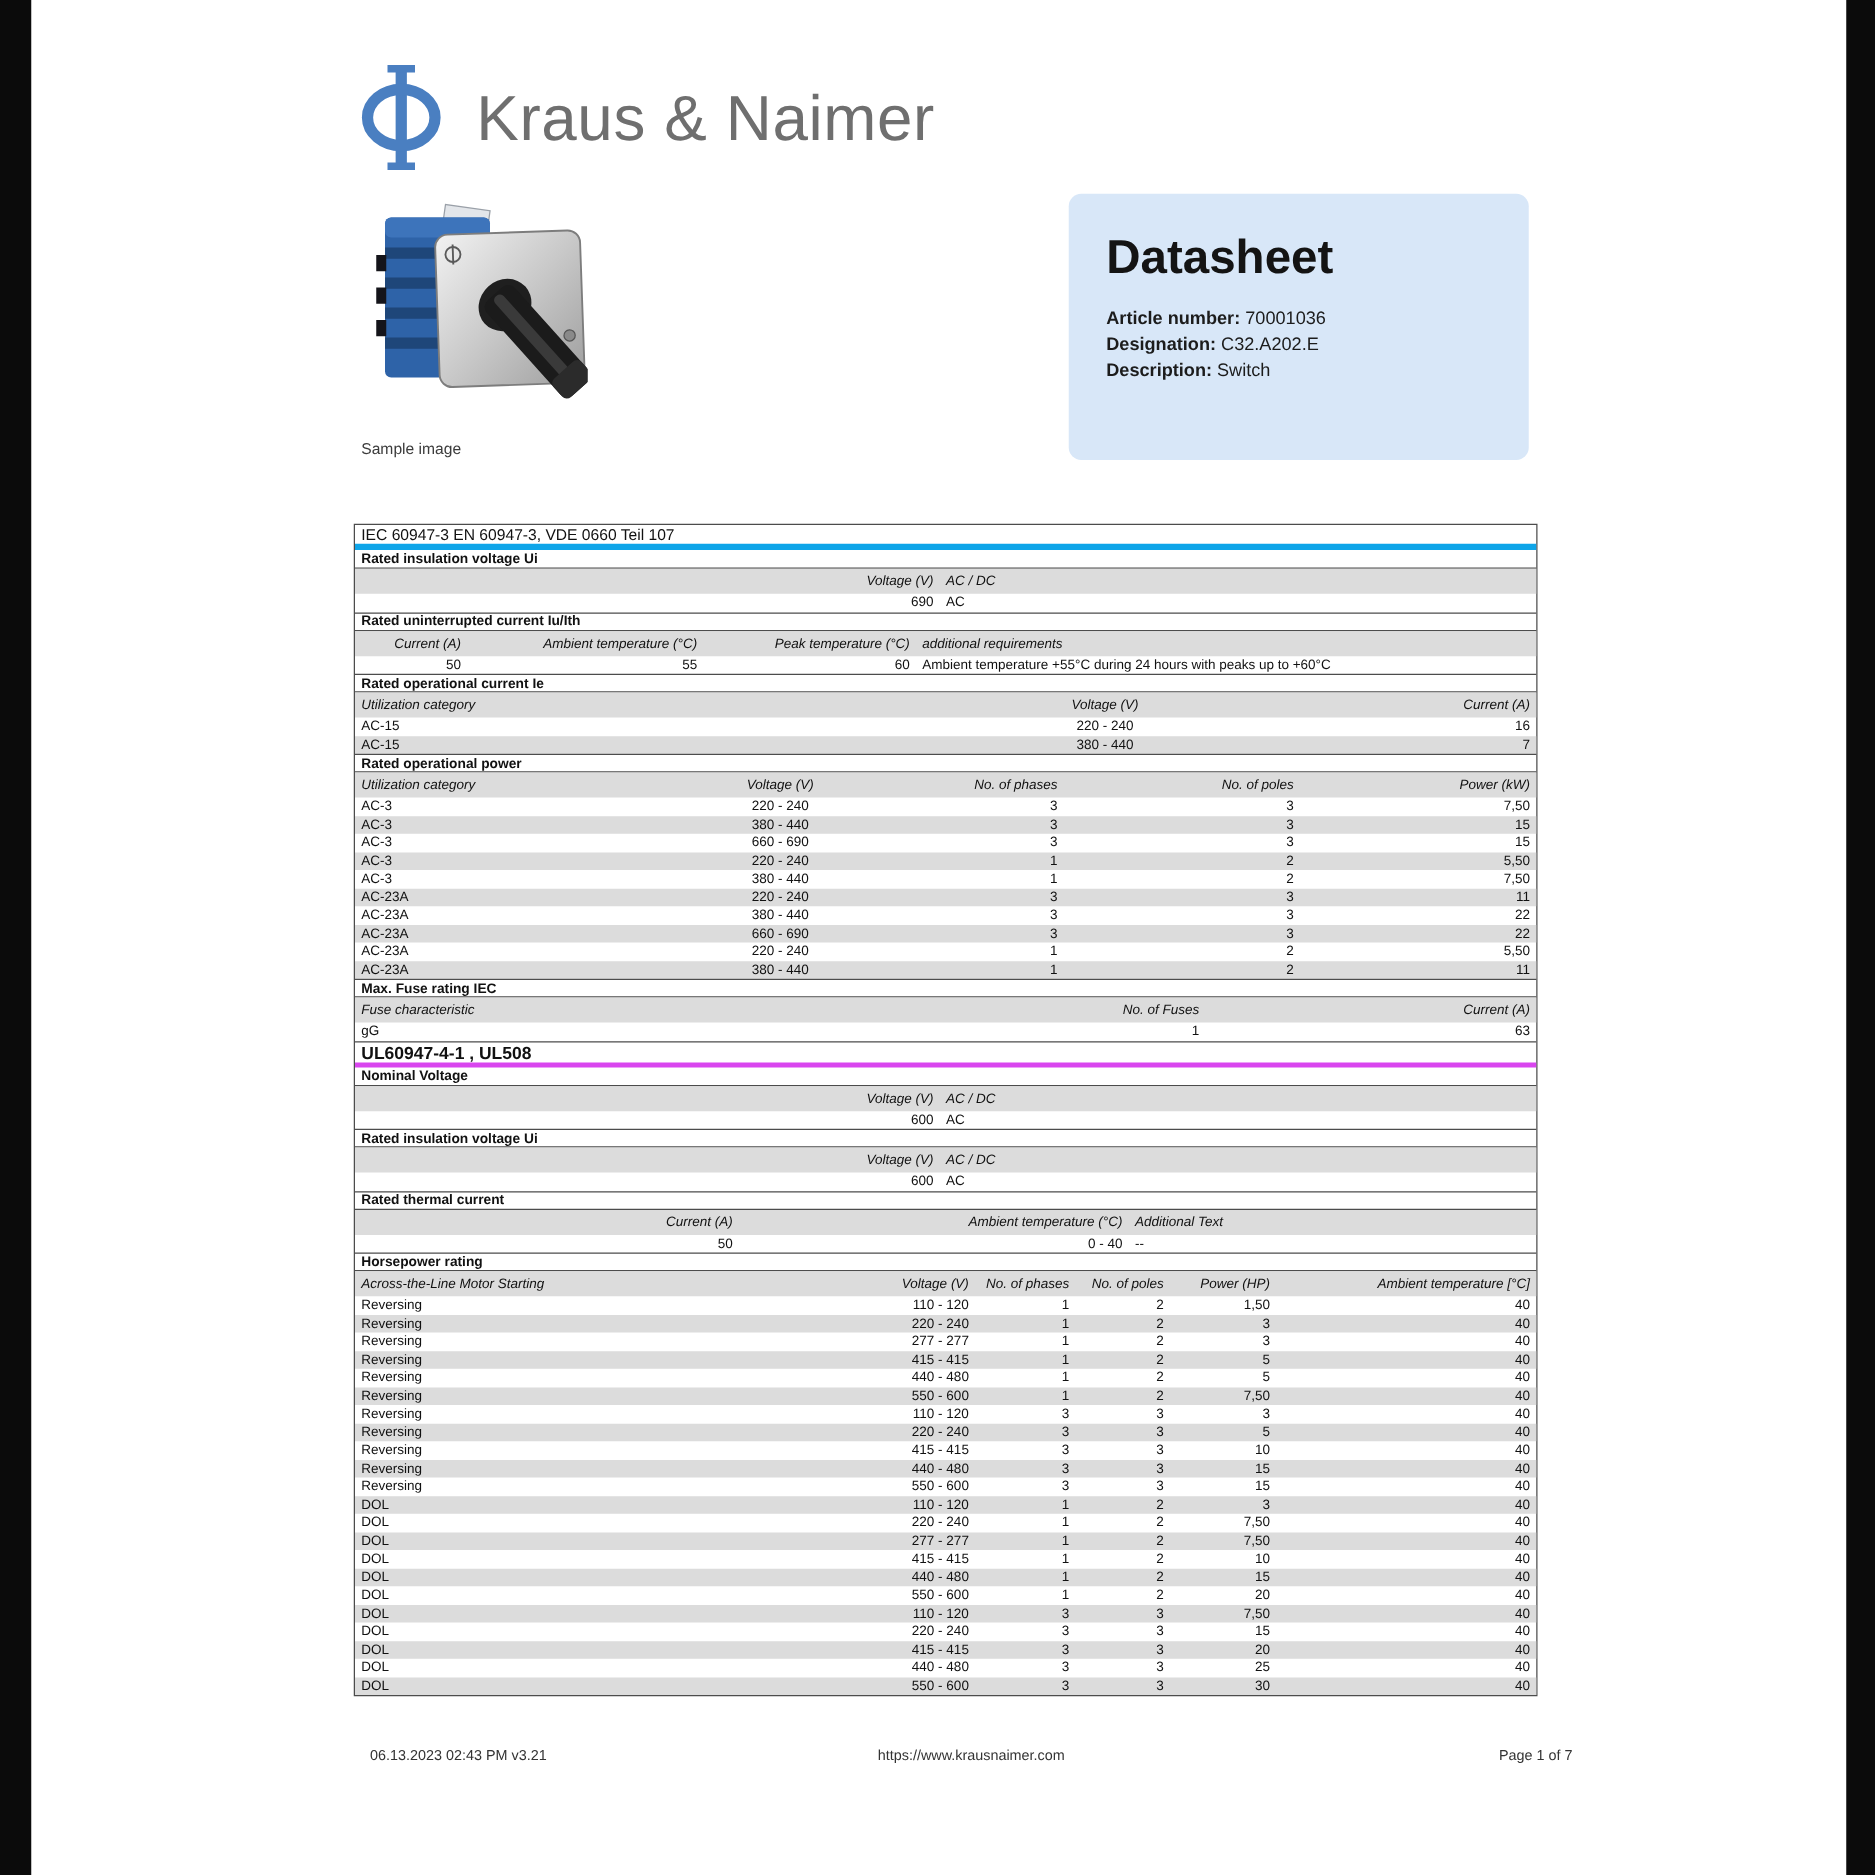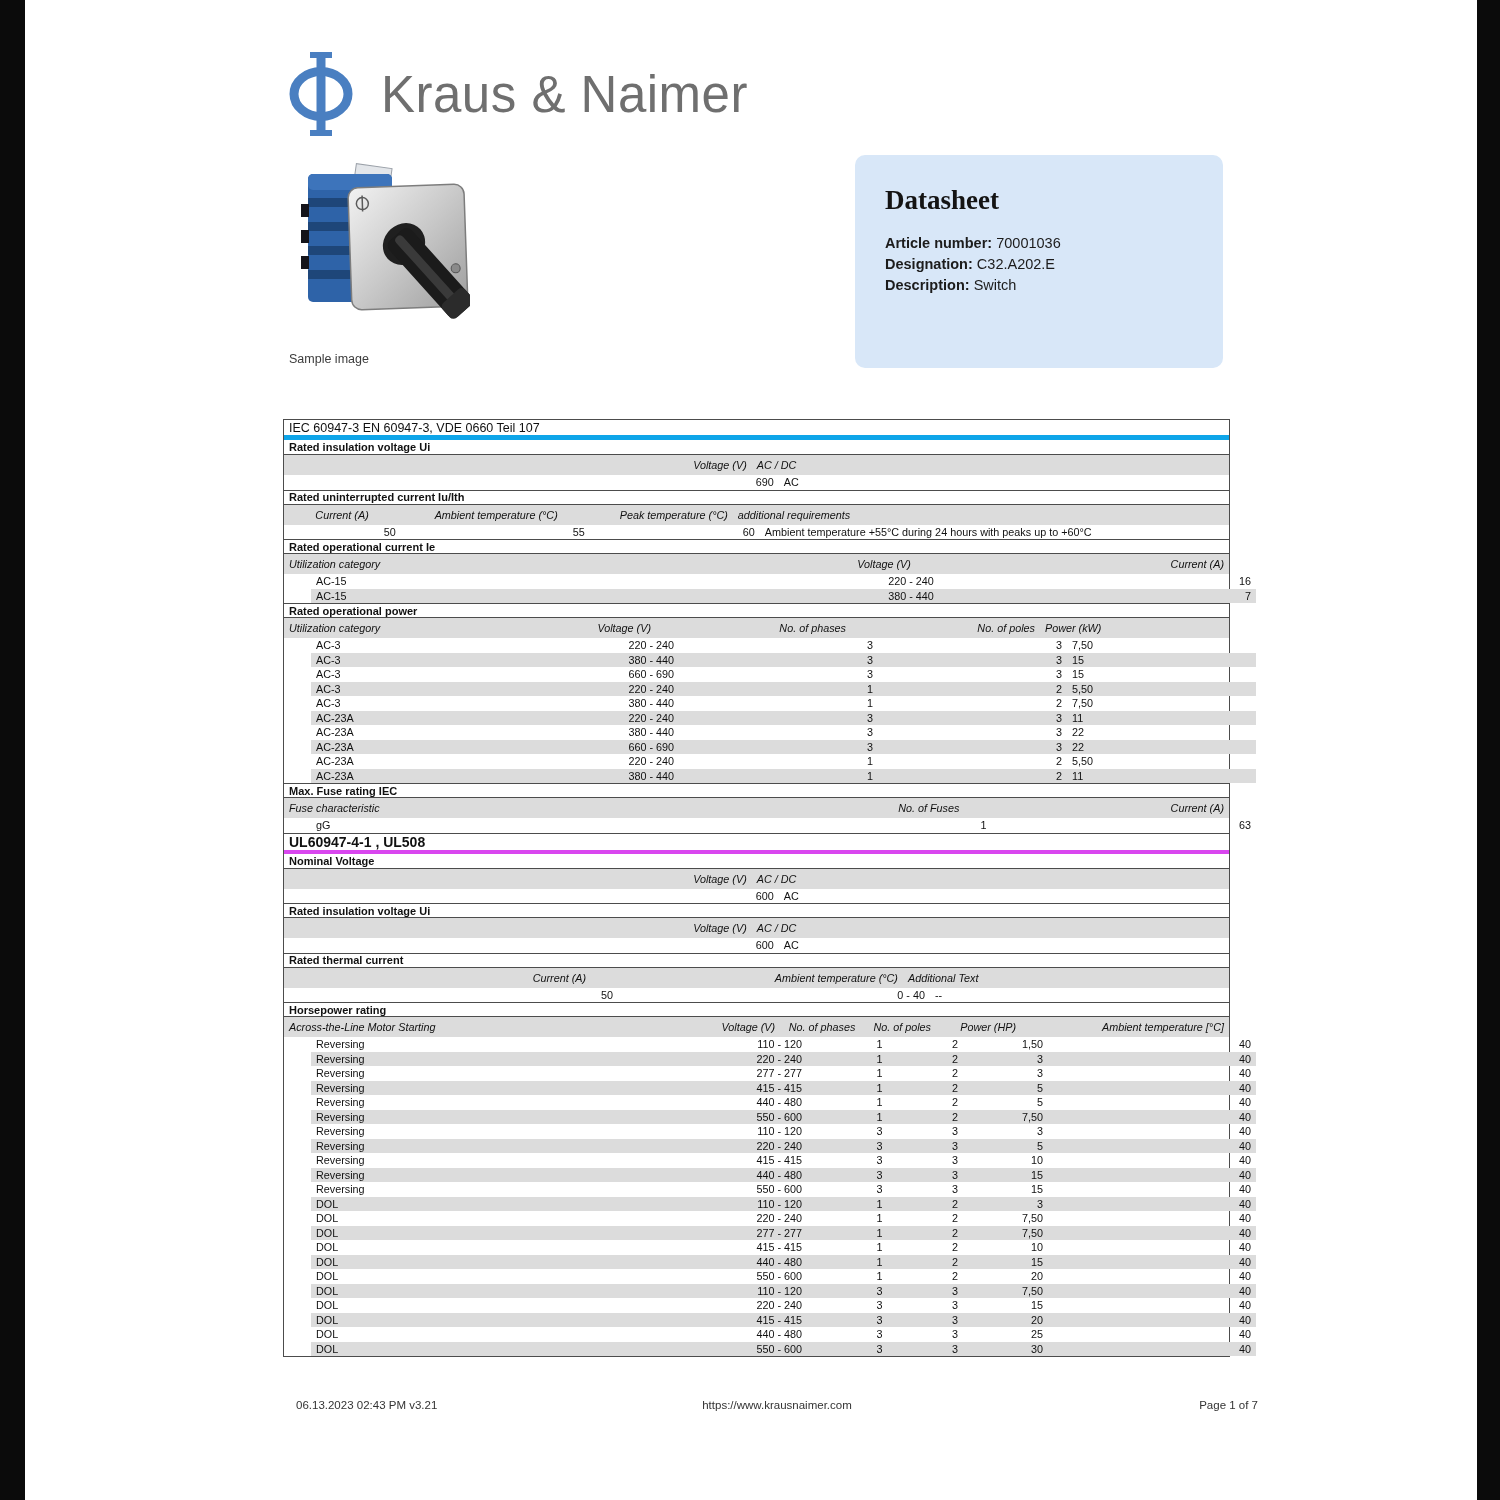--- a/index.html
+++ b/index.html
@@ -15,45 +15,45 @@
   .logo { position:absolute; left:283px; top:50px; display:flex; align-items:center; gap:22px; }
   .logo-text { font-size:51px; color:#6f6f6f; letter-spacing:.5px; }
 
   
   .product { position:absolute; left:298px; top:160px; width:172px; height:186px; }
   .caption { position:absolute; left:289px; top:352px; font-size:12.5px; color:#3c3c3c; }
 
   
   .infobox { position:absolute; left:855px; top:155px; width:368px; height:213px;
              background:var(--infobox-bg,#d8e7f8); border-radius:10px; padding:30px 30px; }
-  .infobox h1 { font-size:27px; color:#141414; font-weight:700; margin-bottom:17px;font-family:Liberation Serif, serif; }
+  .infobox h1 { font-size:38px; color:#141414; font-weight:700; margin-bottom:17px; }
   .info-line { font-size:14.5px; color:#1c1c1c; line-height:21px; }
   .info-line b { font-weight:700; }
 
   
   .spec-table { position:absolute; left:283px; top:419px; width:947px;
                 border:1px solid #4c4c4c; background:#fff; }
   .trow { display:flex; align-items:center; width:100%; }
   .tcell { padding:0 5px; white-space:nowrap; overflow:visible; }
   .shade { background:var(--row-shade,#dcdcdc); }
   .r-title   { height:20px; font-weight:400; font-size:12.5px; border-bottom:5px solid #0ea5e9; }
   .r-title2  { height:21px; font-weight:700; font-size:14px; border-top:1px solid #4c4c4c; border-bottom:4px solid #d946ef; }
   .r-section { height:15px; font-weight:700; font-size:11px; border-top:1px solid #4c4c4c; border-bottom:1px solid #4c4c4c; }
   .r-title + .r-section, .r-title2 + .r-section { border-top:none; }
   .r-head { height:20px; font-size:10.8px; font-style:italic; }
-  .r-data { height:14.5px; font-size:10.8px;margin-left:27px; }
+  .r-data { height:14.5px; font-size:10.8px; }
   .r-title .tcell, .r-title2 .tcell, .r-section .tcell { width:100%; }
 
   
   .l-v  .c0{width:49.5%;text-align:right} .l-v .c1{width:50.5%}
   .l-iu .c0{width:9.5%;text-align:right}  .l-iu .c1{width:20%;text-align:right}
   .l-iu .c2{width:18%;text-align:right}   .l-iu .c3{width:52.5%}
   .l-ie .c0{width:45%} .l-ie .c1{width:37%;text-align:center} .l-ie .c2{width:18%;text-align:right}
   .l-pw .c0{width:26%} .l-pw .c1{width:20%;text-align:center} .l-pw .c2{width:14%;text-align:right}
-  .l-pw .c3{width:20%;text-align:right} .l-pw .c4{width:20%;text-align:left}
+  .l-pw .c3{width:20%;text-align:right} .l-pw .c4{width:20%;text-align:right}
   .l-fu .c0{width:55%} .l-fu .c1{width:17%;text-align:right} .l-fu .c2{width:28%;text-align:right}
   .l-th .c0{width:32.5%;text-align:right} .l-th .c1{width:33%;text-align:right} .l-th .c2{width:34.5%}
   .l-hp .c0{width:37%} .l-hp .c1{width:15.5%;text-align:right} .l-hp .c2{width:8.5%;text-align:right}
   .l-hp .c3{width:8%;text-align:right} .l-hp .c4{width:9%;text-align:right} .l-hp .c5{width:22%;text-align:right}
 
   
   .footer { position:absolute; left:296px; top:1399px; width:962px; display:flex; font-size:11.5px; color:#333; }
   .footer .f-left{flex:1; text-align:left}
   .footer .f-center{flex:1.2; text-align:center}
   .footer .f-right{flex:1; text-align:right}

